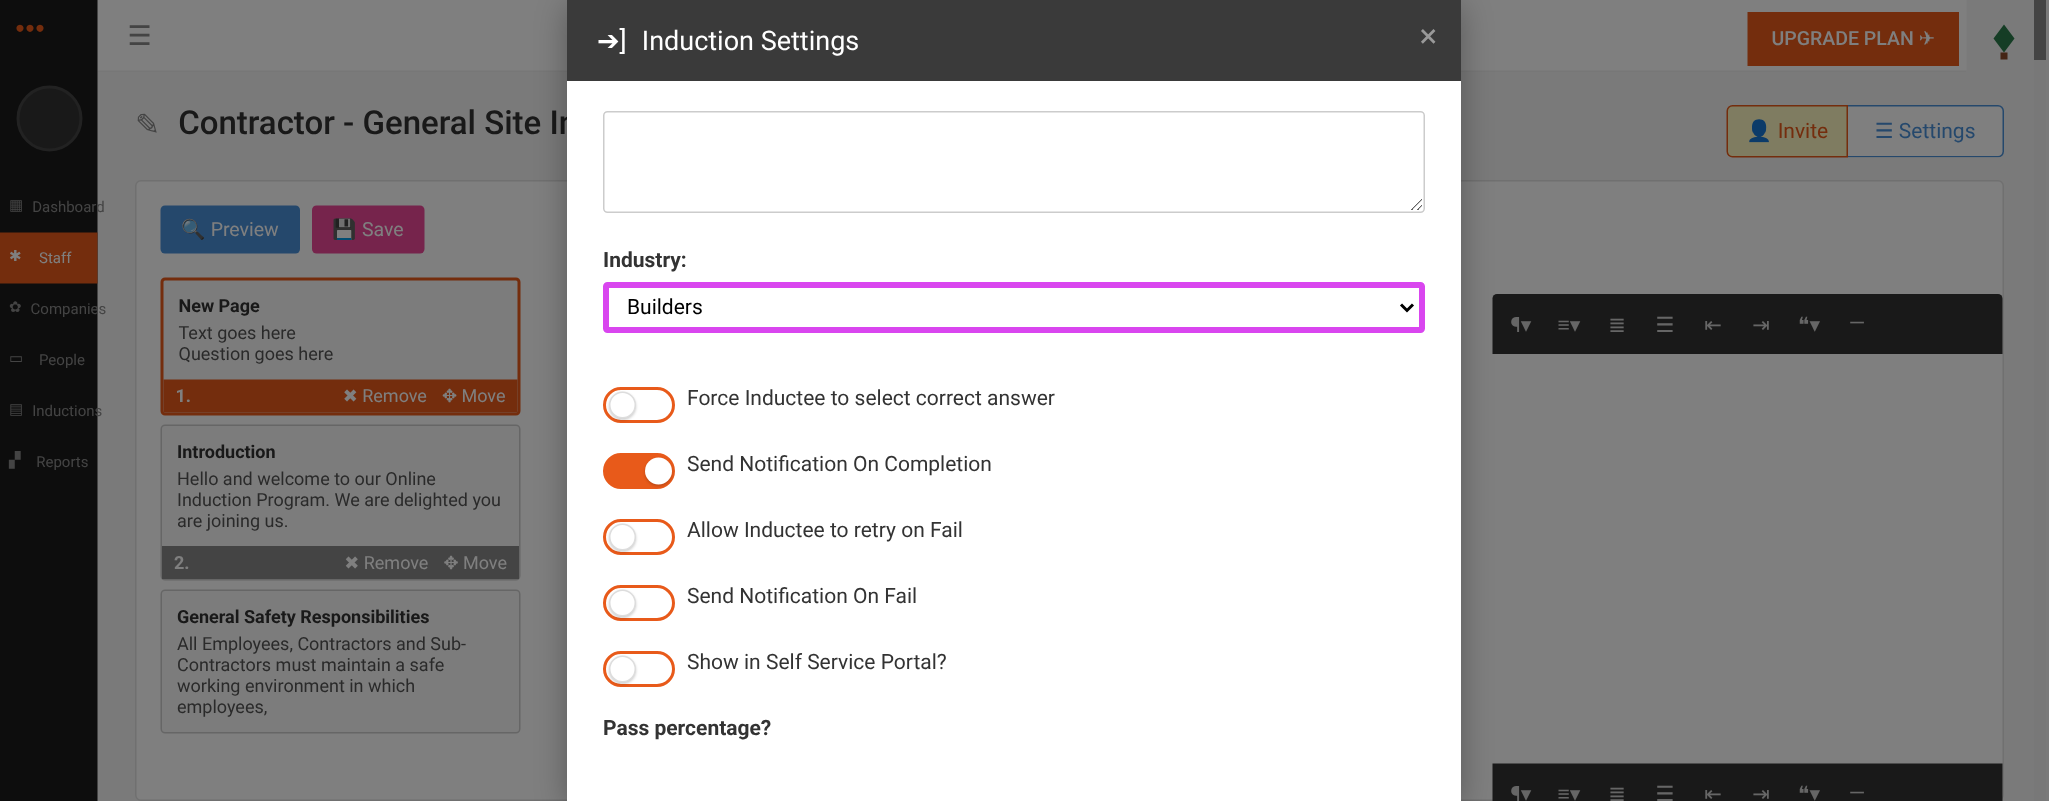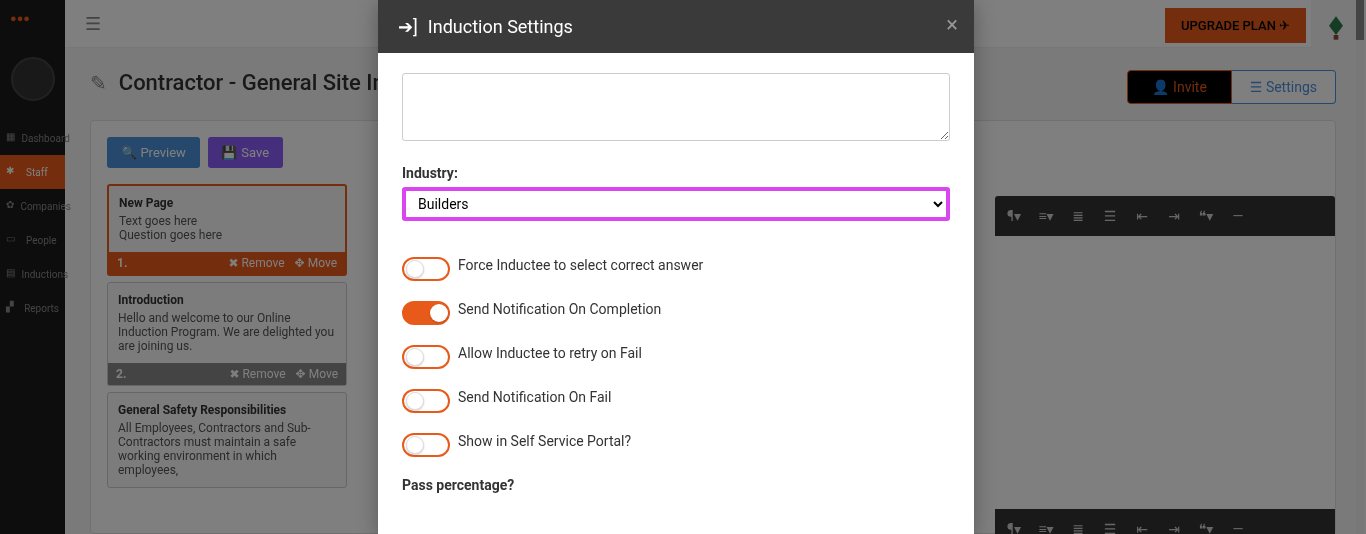--- a/index.html
+++ b/index.html
@@ -6,34 +6,34 @@
 body{width:1366px;height:534px;overflow:hidden;background:#f5f5f5;position:relative}
 .backdrop{position:absolute;inset:0;background:rgba(0,0,0,0.5);z-index:10}
 .sidebar{position:absolute;left:0;top:0;width:65px;height:100%;background:#1a1a1a;z-index:1}
 .sidebar-logo{color:#e85a1a;font-size:11px;padding:12px 10px;font-weight:bold}
 .sidebar-avatar{width:44px;height:44px;border-radius:50%;background:#333;margin:20px auto;border:2px solid #444}
 .sidebar-item{color:#888;font-size:10px;padding:10px 6px;display:flex;align-items:center;gap:6px}
 .sidebar-item.active{background:#e85a1a;color:#fff}
 .sidebar-icon{width:14px;height:14px;display:inline-block}
 .topbar{position:absolute;left:65px;right:55px;top:0;height:48px;background:#fff;display:flex;align-items:center;padding:0 20px;border-bottom:1px solid #eee}
 .hamburger{color:#888;font-size:18px;cursor:pointer}
-.upgrade-btn{position:absolute;right:60px;top:8px;background:#e85a1a;color:#000000;padding:10px 16px;font-size:13px;font-weight:500;border:none;cursor:pointer;z-index:2}
+.upgrade-btn{position:absolute;right:60px;top:8px;background:#e85a1a;color:#ffffff;padding:10px 16px;font-size:13px;font-weight:500;border:none;cursor:pointer;z-index:2}
 .right-logo{position:absolute;right:10px;top:8px;width:40px;height:40px;z-index:2;display:flex;align-items:center;justify-content:center}
 .right-logo svg{width:28px;height:28px}
 .page-header{position:absolute;left:90px;top:70px;right:30px;display:flex;align-items:center;gap:12px}
 .edit-icon{color:#888;font-size:20px}
 .page-title{font-size:22px;color:#333;font-weight:500}
 .header-btns{position:absolute;right:30px;top:70px;display:flex;gap:0}
-.btn-invite{border:1px solid #e85a1a;color:#e85a1a;background:#000000;padding:8px 24px;font-size:14px;cursor:pointer;border-radius:4px 0 0 4px}
+.btn-invite{border:1px solid #e85a1a;color:#e85a1a;background:#fef9c3;padding:8px 12px;font-size:14px;cursor:pointer;border-radius:4px 0 0 4px}
 .btn-settings{border:1px solid #4a90d9;color:#4a90d9;background:#fff;padding:4px 18px;font-size:14px;cursor:pointer;border-radius:0 4px 4px 0;border-left:none}
 .content-area{position:absolute;left:90px;top:120px;right:30px;bottom:0;background:#fff;border:1px solid #e0e0e0;border-radius:4px;padding:16px}
 .toolbar-btns{display:flex;gap:8px;margin-bottom:16px}
 .btn-newpage{background:#e85a1a;color:#fff;border:none;padding:8px 14px;font-size:13px;border-radius:3px;cursor:pointer}
 .btn-preview{background:#4a90d9;color:#fff;border:none;padding:8px 14px;font-size:13px;border-radius:3px;cursor:pointer}
-.btn-save{background:#8b5cf6;color:#fff;border:none;padding:8px 14px;font-size:13px;border-radius:3px;cursor:pointer}
+.btn-save{background:#ec4899;color:#fff;border:none;padding:8px 14px;font-size:13px;border-radius:3px;cursor:pointer}
 .pages-list{width:240px;float:left}
 .page-card{border:1px solid #ccc;border-radius:3px;margin-bottom:6px;background:#f9f9f9}
 .page-card.selected{border:2px solid #e85a1a}
 .page-card-body{padding:10px;font-size:12px;color:#555}
 .page-card-title{font-weight:bold;margin-bottom:4px;color:#333}
 .page-card-footer{background:#e85a1a;color:#fff;padding:4px 8px;font-size:12px;display:flex;justify-content:space-between;align-items:center}
 .page-card-footer.grey{background:#888}
 .page-num{font-weight:bold}
 .page-actions{display:flex;gap:10px;font-size:12px}
 .editor-toolbar{position:absolute;right:0;top:75px;height:40px;background:#333;border-radius:3px 3px 0 0;display:flex;align-items:center;padding:0 10px;gap:14px;color:#ccc;font-size:14px;width:340px}

